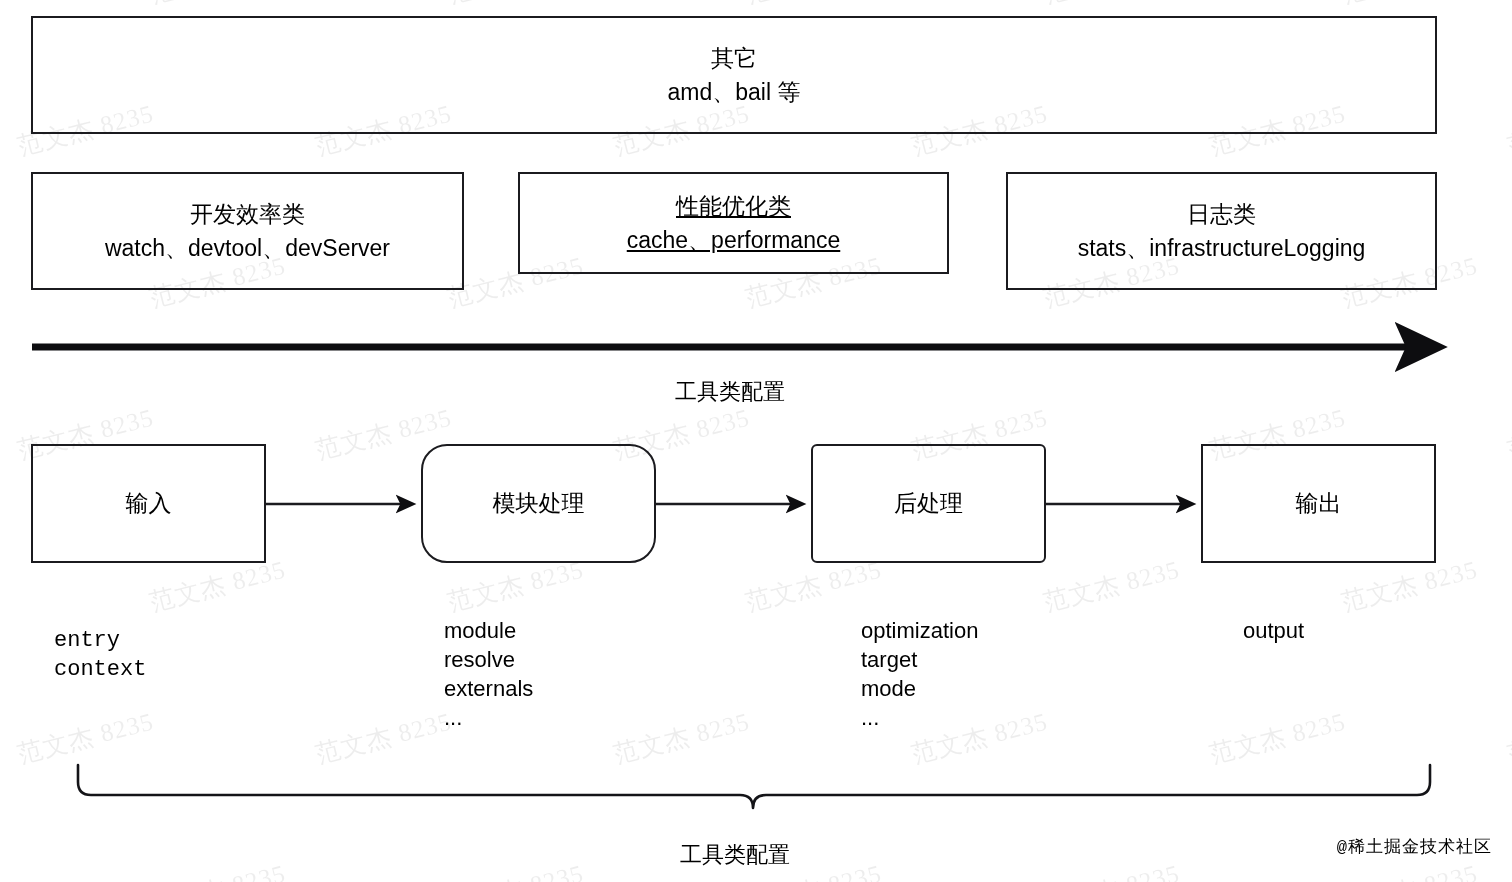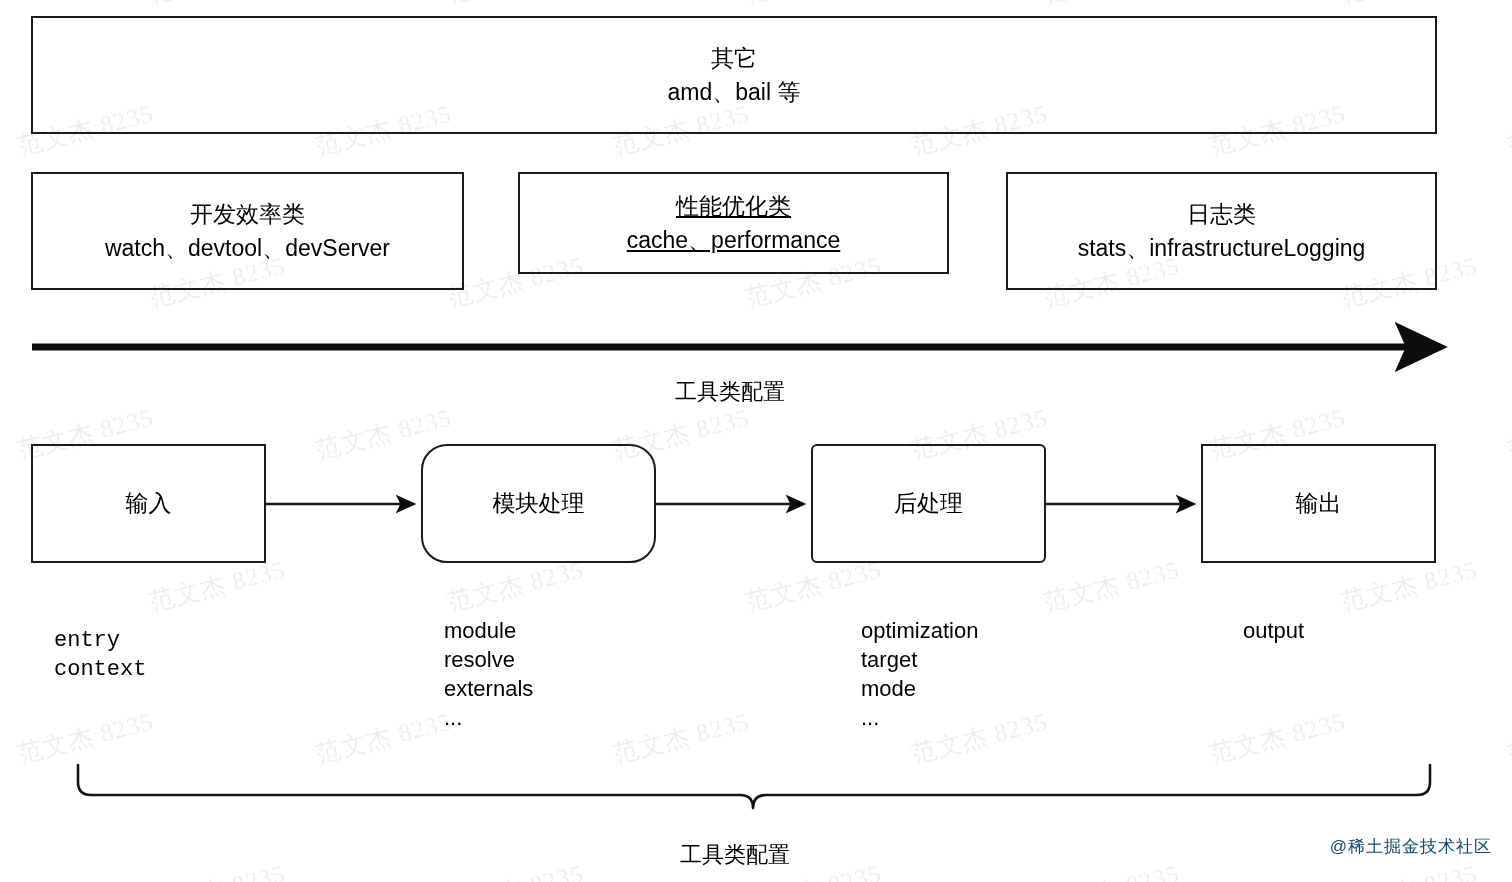--- a/index.html
+++ b/index.html
@@ -96,22 +96,22 @@
     z-index: 10;
     white-space: nowrap;
   }
   .config-list div { white-space: nowrap; }
 
   #site-watermark {
     position: absolute;
     right: 20px;
     bottom: 24px;
     font-size: 17px;
-    color: #0c4a6e;
-    font-family: Liberation Sans, sans-serif;
+    color: #000000;
+    font-family: Liberation Mono, monospace;
     letter-spacing: 1px;
     white-space: nowrap;
     z-index: 20;
   }
 </style>
 </head>
 <body>
 
 <div id="canvas">
 

